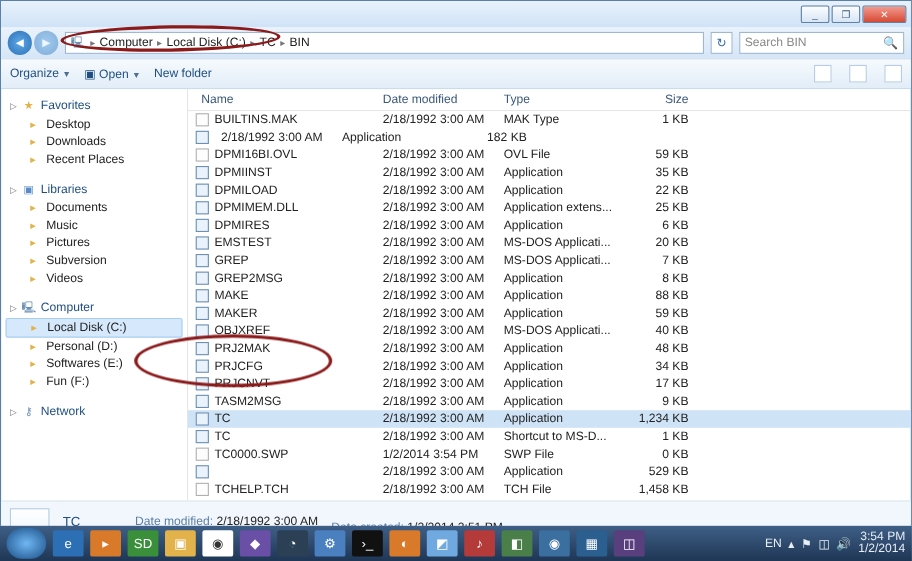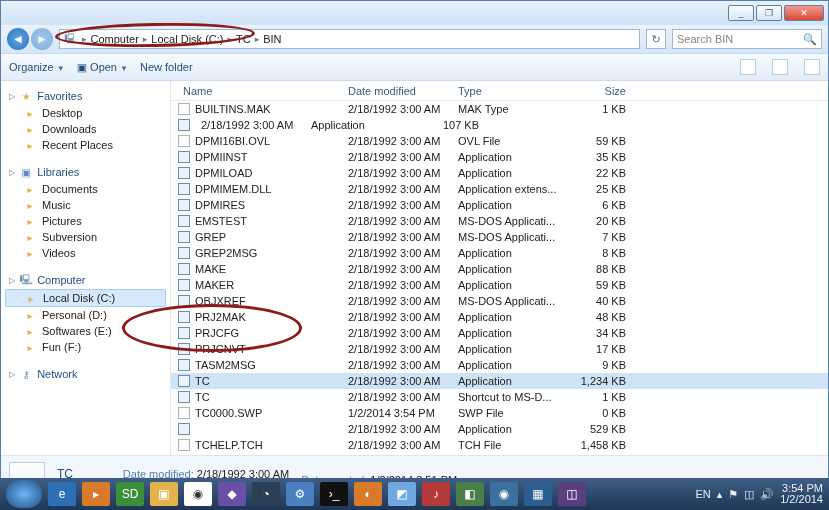--- a/index.html
+++ b/index.html
@@ -233,21 +233,21 @@
             <span class="dt">2/18/1992 3:00 AM</span>
             <span class="ty">MAK Type</span>
             <span class="sz">1 KB</span>
           </div>
           <div class="row">
             <span class="ic">
               <span class="ico-app"></span>
             </span>
             <span class="dt">2/18/1992 3:00 AM</span>
             <span class="ty">Application</span>
-            <span class="sz">107 KB</span>
+            <span class="sz">182 KB</span>
           </div>
           <div class="row">
             <span class="ic">
               <span class="ico-file"></span>
             </span>
             <span class="nm">DPMI16BI.OVL</span>
             <span class="dt">2/18/1992 3:00 AM</span>
             <span class="ty">OVL File</span>
             <span class="sz">59 KB</span>
           </div>

